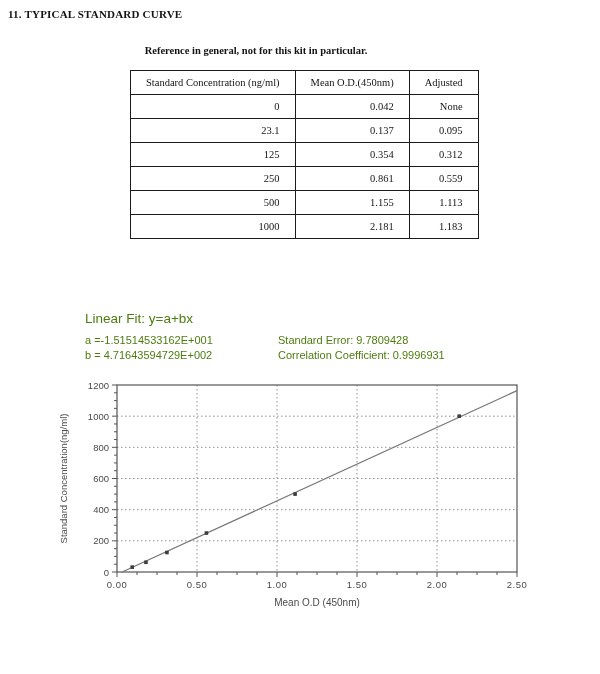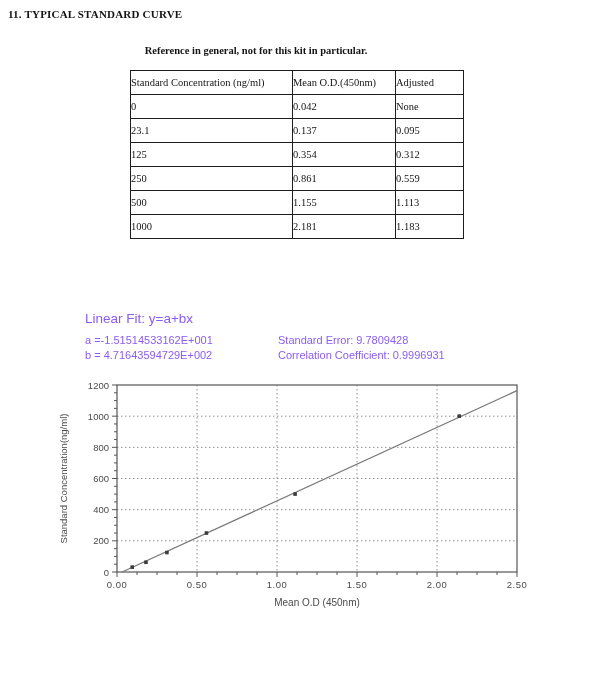--- a/index.html
+++ b/index.html
@@ -14,26 +14,26 @@
   }
   .doc-subtitle{
     position:absolute;left:0;top:39px;width:512px;text-align:center;
     font-weight:bold;font-size:10.5px;white-space:nowrap;margin-top:6px;
   }
   table.std-table{
     position:absolute;left:130px;top:70px;border-collapse:collapse;
     font-size:10.5px;color:#141414;
   }
   .std-table th,.std-table td{
-    border:1px solid #1c1c1c;text-align:left;vertical-align:middle;
-    height:23px;padding:0 0;font-weight:normal;white-space:nowrap;
+    border:1px solid #1c1c1c;text-align:right;vertical-align:middle;
+    height:23px;padding:0 15px;font-weight:normal;white-space:nowrap;
   }
   .fit{
     position:absolute;left:85px;top:311px;
-    font-family:"Liberation Sans",sans-serif;color:#8b5cf6;white-space:nowrap;
+    font-family:"Liberation Sans",sans-serif;color:#4d7c0f;white-space:nowrap;
   }
   .fit-title{font-size:13.5px;margin-bottom:7px;}
   .fit-row{font-size:11px;line-height:15px;}
   .fit-row .c1{display:inline-block;width:193px;}
   #curve-svg{position:absolute;left:55px;top:374px;}
   #curve-svg text{font-family:"Liberation Sans",sans-serif;fill:#4a4a4a;}
 </style>
 </head>
 <body>
 

